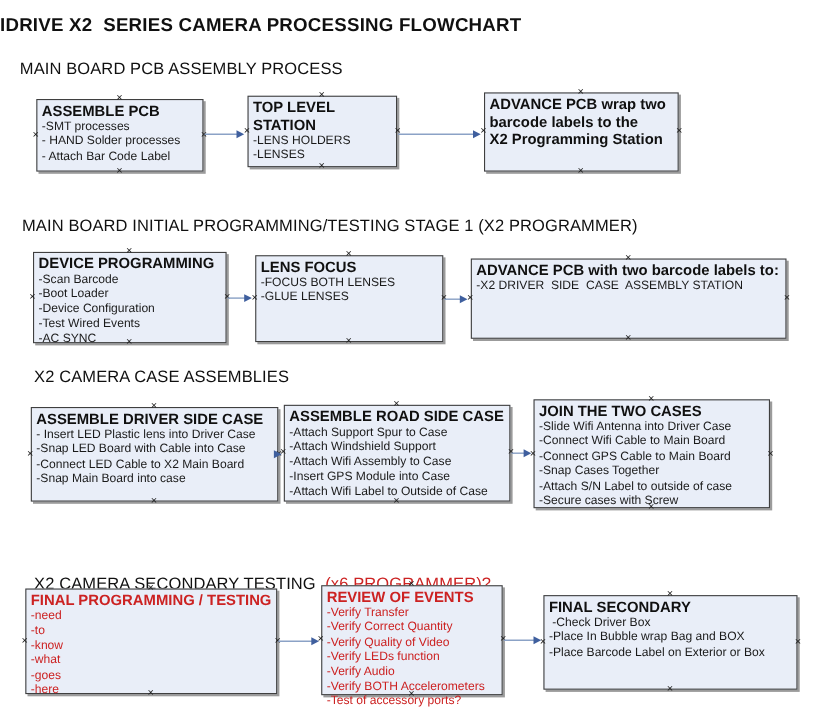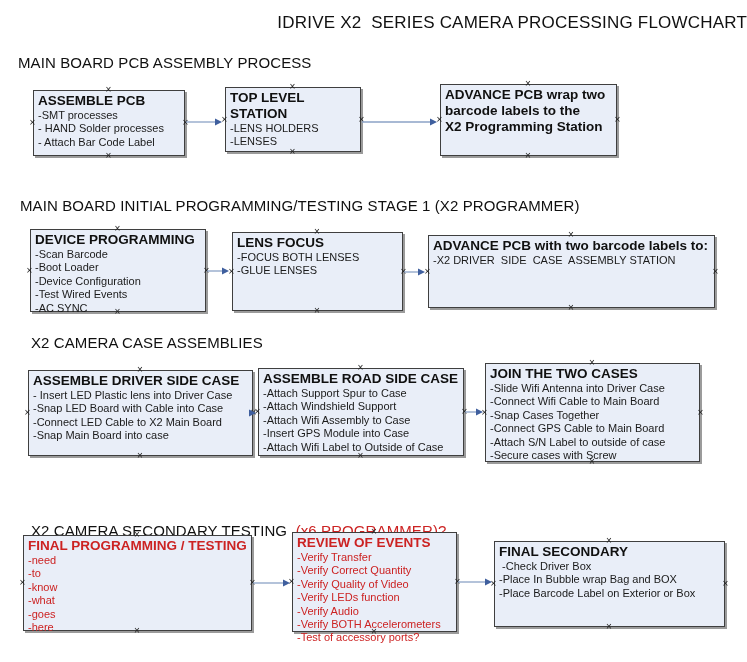--- a/index.html
+++ b/index.html
@@ -6,22 +6,22 @@
     --red:#cc2222;
     --box-fill:#e9eef8;
     --box-border:#3f3f3f;
   }
   html,body{margin:0;padding:0;}
   body{
     width:747px;height:662px;position:relative;background:#ffffff;
     font-family:"Liberation Sans", sans-serif;overflow:hidden;
   }
   .page-title{
-    position:absolute;top:13px;left:0;width:747px;text-align:right;
-    font-size:17px;font-weight:normal;color:#101010;white-space:pre;letter-spacing:.2px;
+    position:absolute;top:13px;left:0;width:747px;text-align:left;
+    font-size:17px;font-weight:bold;color:#101010;white-space:pre;letter-spacing:.2px;
   }
   .section-heading{
     position:absolute;font-size:15px;font-weight:normal;color:#101010;white-space:pre;letter-spacing:.1px;
   }
   .section-heading .accent{color:var(--red);}
   .flow-box{
     position:absolute;background:var(--box-fill);
     border:1px solid var(--box-border);
     box-shadow:2px 2px 0 #9b9b9b;
     box-sizing:border-box;
@@ -145,22 +145,22 @@
         <span class="handle top">×</span>
         <span class="handle bottom">×</span>
         <span class="handle left">×</span>
         <span class="handle right">×</span>
       </div>
       <div class="flow-box" style="left: 485px; top: 363px; width: 215px; height: 99px;">
         <div class="box-title">JOIN THE TWO CASES</div>
         <ul>
           <li>-Slide Wifi Antenna into Driver Case</li>
           <li>-Connect Wifi Cable to Main Board</li>
+          <li>-Connect GPS Cable to Main Board</li>
           <li>-Snap Cases Together</li>
-          <li>-Connect GPS Cable to Main Board</li>
           <li>-Attach S/N Label to outside of case</li>
           <li>-Secure cases with Screw</li>
         </ul>
         <span class="handle top">×</span>
         <span class="handle bottom">×</span>
         <span class="handle left">×</span>
         <span class="handle right">×</span>
       </div>
       <div class="section-heading" style="left: 31px; top: 486px; margin-top: 36px;"><span>X2 CAMERA SECONDARY TESTING  </span><span class="accent">(x6 PROGRAMMER)?</span></div>
       <div class="flow-box red" style="left: 23px; top: 535px; width: 229px; height: 96px;">

